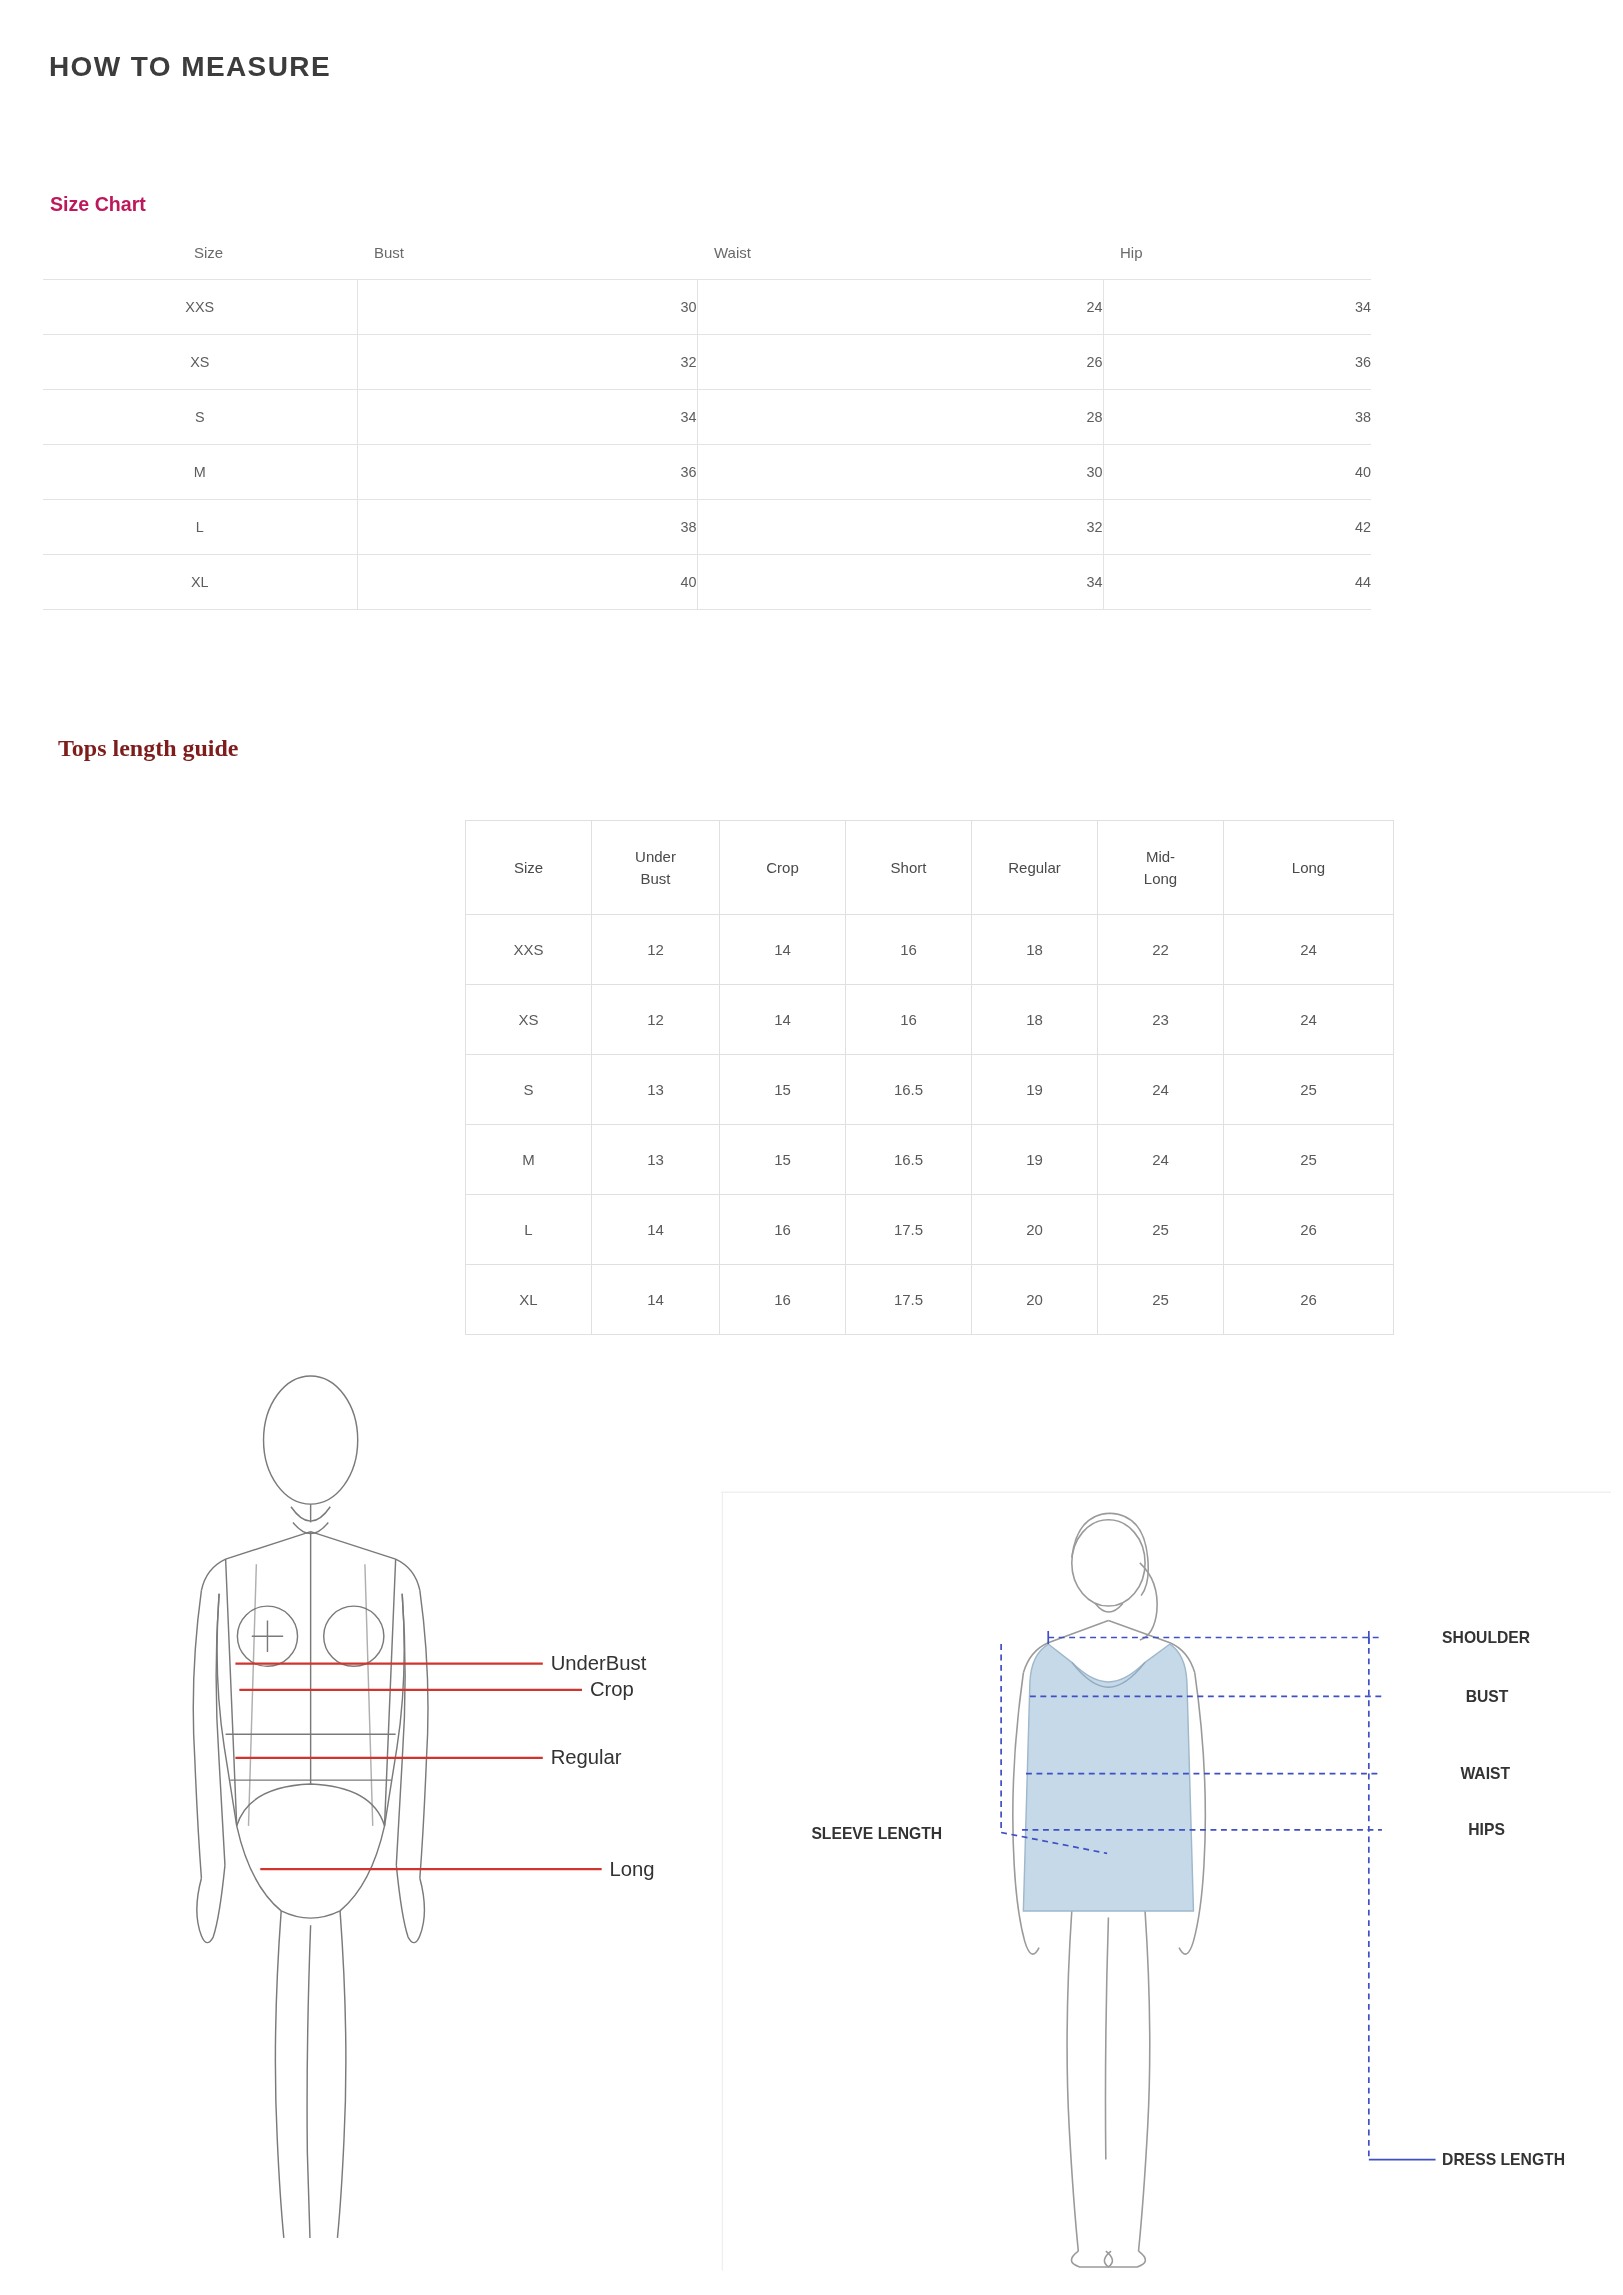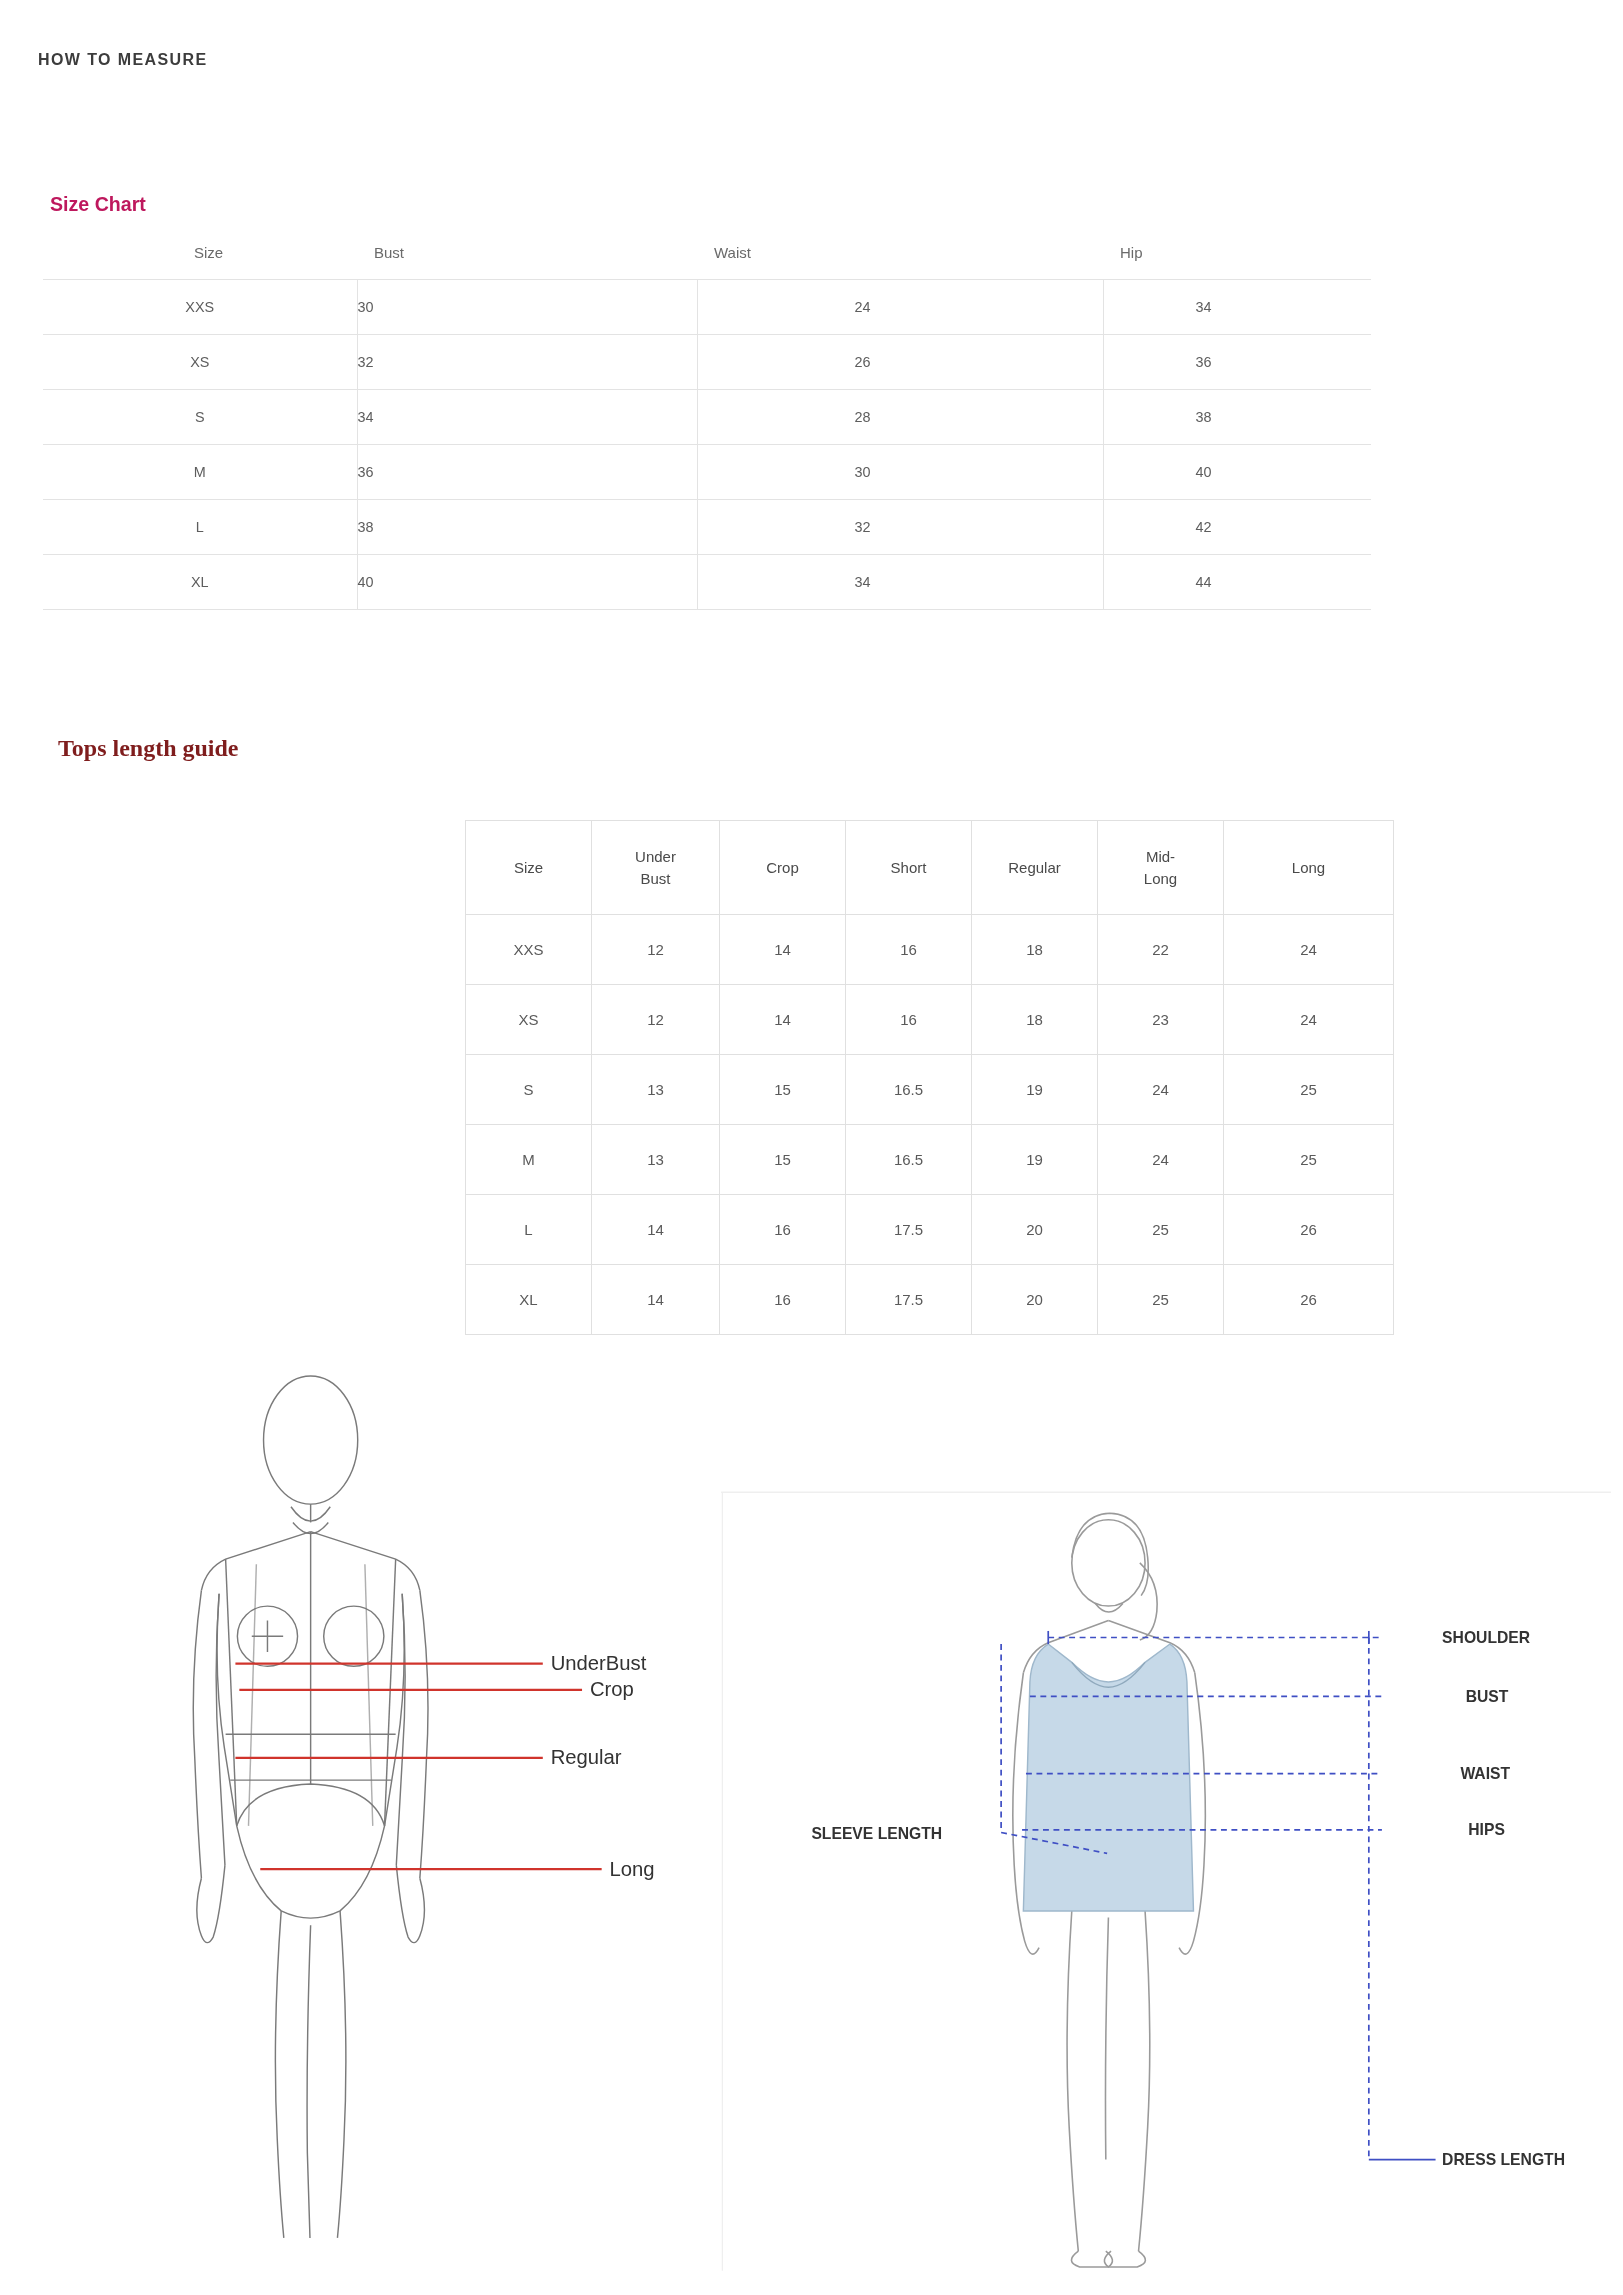--- a/index.html
+++ b/index.html
@@ -20,23 +20,23 @@
     position: relative;
     width: 1623px;
     height: 2295px;
     box-sizing: border-box;
     padding: 0;
   }
 
   
   .h-howto {
     position: absolute;
-    left: 38px;
+    left: 49px;
     top: 51px;
-    font-size: 16px;
+    font-size: 28px;
     font-weight: bold;
     letter-spacing: 1.4px;
     color: #3c3c3c;
   }
   .h-sub {
     position: absolute;
     left: 43px;
     top: 110px;
     font-size: 23px;
     font-weight: normal;
@@ -95,21 +95,21 @@
   .sizechart thead th.th1 { padding-left: 17px; }
   .sizechart thead th.th2 { padding-left: 17px; }
   .sizechart thead th.th3 { padding-left: 17px; }
 
   .sizechart tbody td { text-align: center; }
   .sizechart tbody td.first {
     border-left: none;
     text-align: center;
   }
   .sizechart tbody td.last { border-right: none; }
-  .sizechart tbody td.num { text-align: left; }
+  .sizechart tbody td.num { text-align: right; }
 
   
   .sizechart tbody td.n-bust  { padding-right: 0px; }
   .sizechart tbody td.n-waist { padding-left: 157px; }
   .sizechart tbody td.n-hip   { padding-left: 92px; }
 
   
   .topstable {
     position: absolute;
     left: 465px;

